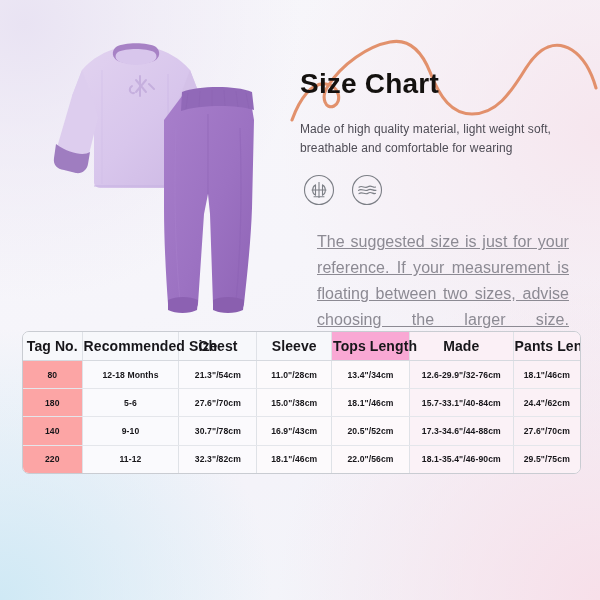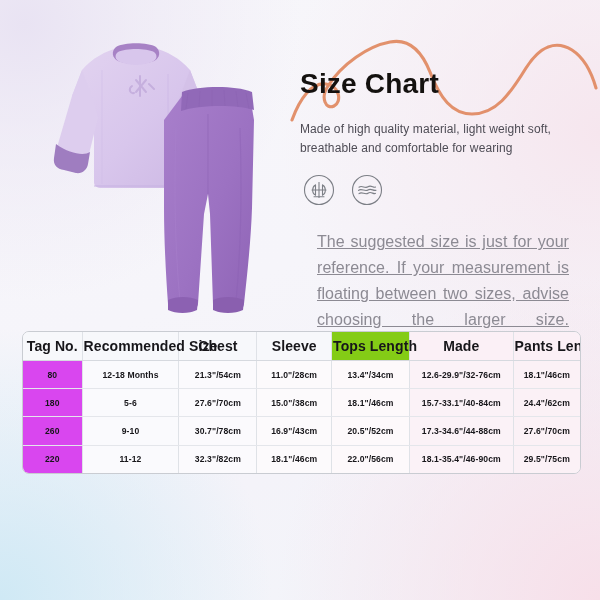--- a/index.html
+++ b/index.html
@@ -53,25 +53,25 @@
     height:27.2px;padding:0 1px;border-right:1px solid #dfe2e7;
     border-bottom:1px solid #e4e6eb;white-space:nowrap;letter-spacing:.1px;
   }
   th{font-size:14px;height:28px;border-bottom:1px solid #d6d9df;}
   th:last-child,td:last-child{border-right:none;}
   tr:last-child td{border-bottom:none;}
   
   col.c0{width:10.6%}col.c1{width:17.4%}col.c2{width:14.0%}col.c3{width:13.4%}
   col.c4{width:14.0%}col.c5{width:18.6%}col.c6{width:12.0%}
   
-  .t0{background:#d946ef}.t1{background:#fafafd}.t2{background:#fbfafd}
+  .t0{background:#fca5a5}.t1{background:#fafafd}.t2{background:#fbfafd}
   .t3{background:#fcfafc}.t4{background:#fdf9fb}.t5{background:#fbf2f7}
   .t6{background:#fbf1f6}
   thead .t0,thead .t1,thead .t2,thead .t3{background:#f7f8fb}
-  thead .t4{background:#84cc16}
+  thead .t4{background:#f9a8d4}
   thead .t5,thead .t6{background:#fbf0f6}
 </style>
 </head>
 <body>
 
 <div id="page">
 
   <svg class="swoosh" viewBox="0 0 310 140" fill="none">
     <path d="M2 118 C10 96, 22 80, 36 82 C50 84, 52 100, 44 104 C36 108, 30 96, 38 84 C52 62, 78 44, 100 40 C120 36, 132 50, 140 70 C150 96, 162 112, 182 112 C206 112, 220 92, 236 66 C250 44, 266 38, 282 48 C296 57, 302 72, 306 86" stroke="#e08b64" stroke-width="3.1" stroke-linecap="round" fill="none" opacity="0.95"></path>
   </svg>
@@ -204,21 +204,21 @@
         <tr>
           <td class="t0">180</td>
           <td class="t1">5-6</td>
           <td class="t2">27.6"/70cm</td>
           <td class="t3">15.0"/38cm</td>
           <td class="t4">18.1"/46cm</td>
           <td class="t5">15.7-33.1"/40-84cm</td>
           <td class="t6">24.4"/62cm</td>
         </tr>
         <tr>
-          <td class="t0">260</td>
+          <td class="t0">140</td>
           <td class="t1">9-10</td>
           <td class="t2">30.7"/78cm</td>
           <td class="t3">16.9"/43cm</td>
           <td class="t4">20.5"/52cm</td>
           <td class="t5">17.3-34.6"/44-88cm</td>
           <td class="t6">27.6"/70cm</td>
         </tr>
         <tr>
           <td class="t0">220</td>
           <td class="t1">11-12</td>

